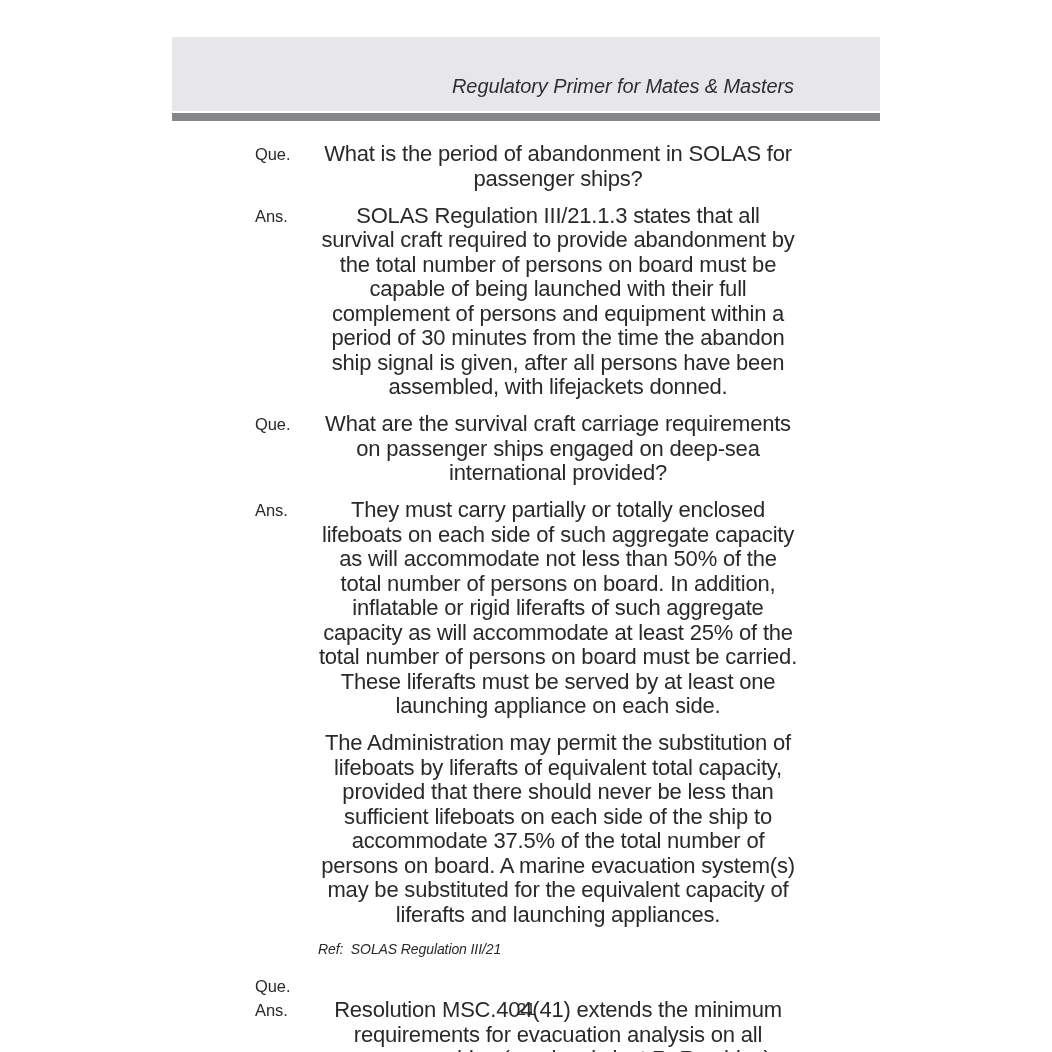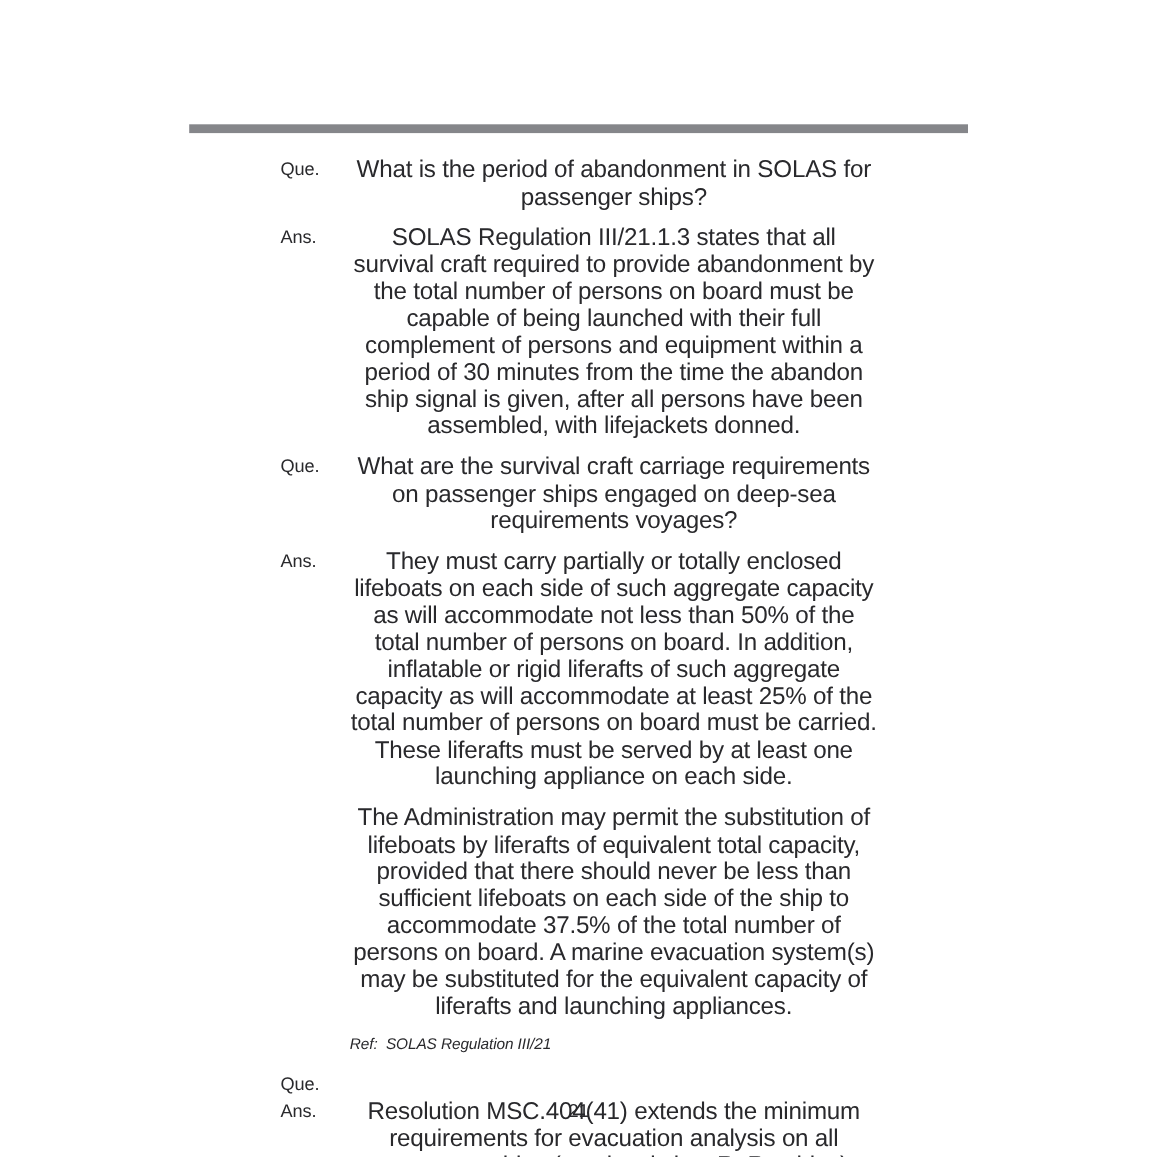--- a/index.html
+++ b/index.html
@@ -79,20 +79,23 @@
     text-align:center;
     font-size:17px;
     letter-spacing:-0.1px;
   }
 </style>
 </head>
 <body>
 
 <div class="page">
 
+  <div class="header-band">
+    <span class="running-head">Regulatory Primer for Mates &amp; Masters</span>
+  </div>
   <div class="divider-bar"></div>
 
   <div class="content">
 
     <div class="qa-row">
       <div class="qa-label">Que.</div>
       <div class="qa-body">
         <p>What is the period of abandonment in SOLAS for passenger ships?</p>
       </div>
     </div>
@@ -100,21 +103,21 @@
     <div class="qa-row">
       <div class="qa-label">Ans.</div>
       <div class="qa-body">
         <p>SOLAS Regulation III/21.1.3 states that all survival craft required to provide abandonment by the total number of persons on board must be capable of being launched with their full complement of persons and equipment within a period of 30 minutes from the time the abandon ship signal is given, after all persons have been assembled, with lifejackets donned.</p>
       </div>
     </div>
 
     <div class="qa-row">
       <div class="qa-label">Que.</div>
       <div class="qa-body">
-        <p>What are the survival craft carriage requirements on passenger ships engaged on deep-sea requirements voyages?</p>
+        <p>What are the survival craft carriage requirements on passenger ships engaged on deep-sea international provided?</p>
       </div>
     </div>
 
     <div class="qa-row">
       <div class="qa-label">Ans.</div>
       <div class="qa-body">
         <p>They must carry partially or totally enclosed lifeboats on each side of such aggregate capacity as will accommodate not less than 50% of the total number of persons on board. In addition, inflatable or rigid liferafts of such aggregate capacity as will accommodate at least 25% of the total number of persons on board must be carried. These liferafts must be served by at least one launching appliance on each side.</p>
         <p>The Administration may permit the substitution of lifeboats by liferafts of equivalent total capacity, provided that there should never be less than sufficient lifeboats on each side of the ship to accommodate 37.5% of the total number of persons on board. A marine evacuation system(s) may be substituted for the equivalent capacity of liferafts and launching appliances.</p>
         <div class="ref-note">Ref:  SOLAS Regulation III/21</div>
       </div>

